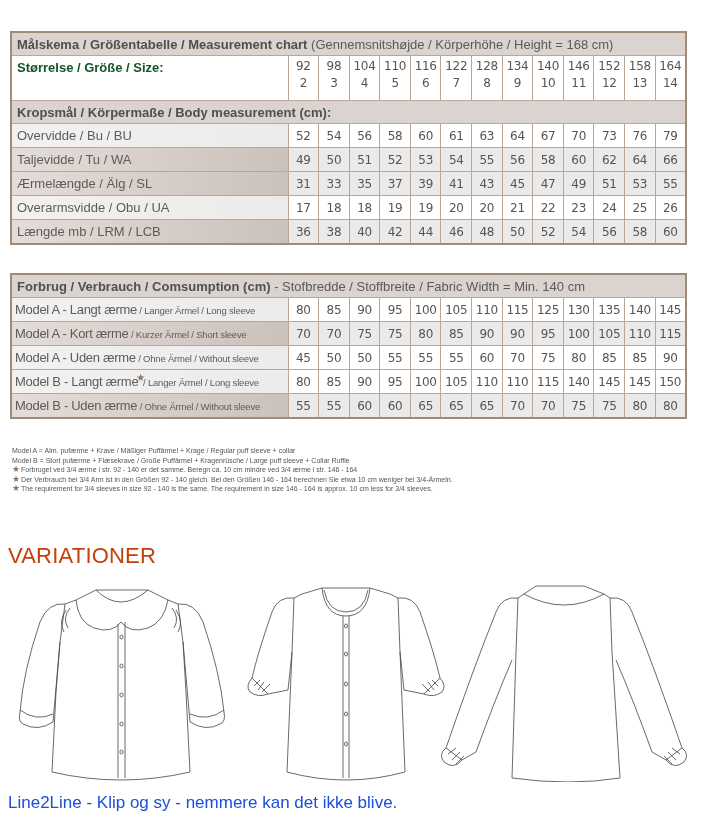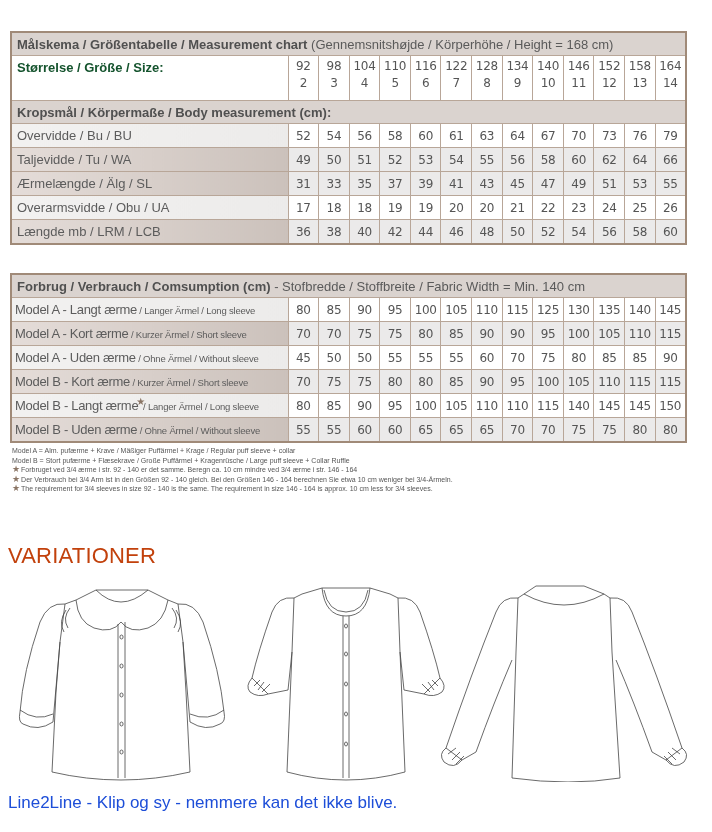--- a/index.html
+++ b/index.html
@@ -279,36 +279,20 @@
         <td class="num">55</td>
         <td class="num">55</td>
         <td class="num">55</td>
         <td class="num">60</td>
         <td class="num">70</td>
         <td class="num">75</td>
         <td class="num">80</td>
         <td class="num">85</td>
         <td class="num">85</td>
         <td class="num">90</td>
-      </tr>
-      <tr class="row2 even">
-        <td class="lbl"><span>Model B - Kort ærme</span><span class="small"> / Kurzer Ärmel / Short sleeve</span></td>
-        <td class="num">70</td>
-        <td class="num">75</td>
-        <td class="num">75</td>
-        <td class="num">80</td>
-        <td class="num">80</td>
-        <td class="num">85</td>
-        <td class="num">90</td>
-        <td class="num">95</td>
-        <td class="num">100</td>
-        <td class="num">105</td>
-        <td class="num">110</td>
-        <td class="num">115</td>
-        <td class="num">115</td>
       </tr>
       <tr class="row2 odd">
         <td class="lbl"><span>Model B - Langt ærme</span><span class="star">★</span><span class="small">/ Langer Ärmel / Long sleeve</span></td>
         <td class="num">80</td>
         <td class="num">85</td>
         <td class="num">90</td>
         <td class="num">95</td>
         <td class="num">100</td>
         <td class="num">105</td>
         <td class="num">110</td>

